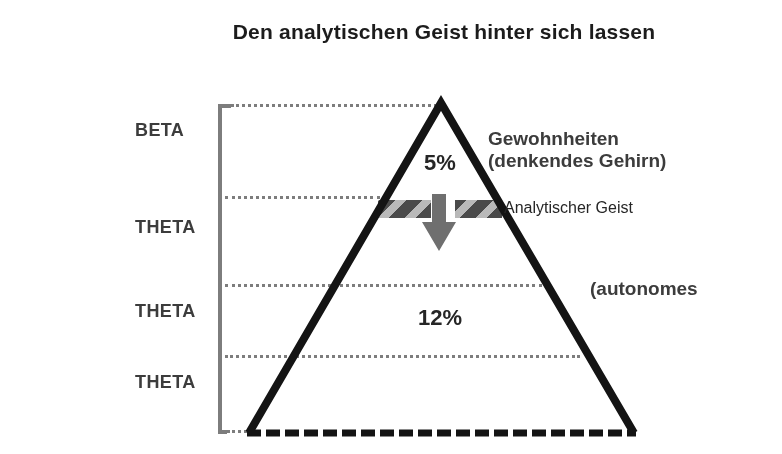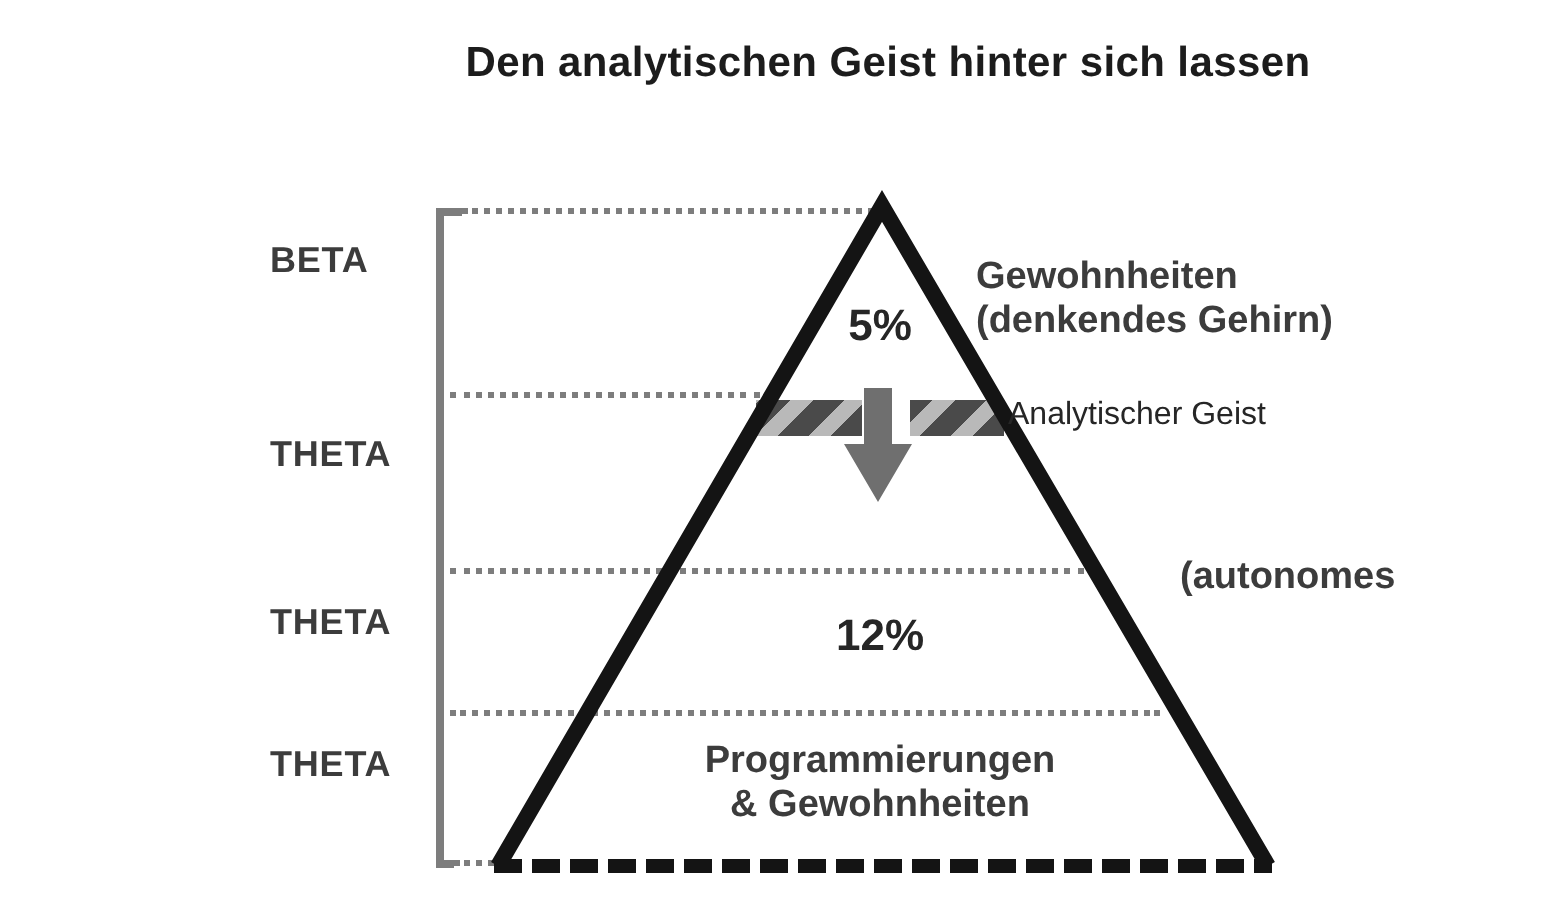--- a/index.html
+++ b/index.html
@@ -187,24 +187,20 @@
 
   <svg class="overlay-svg" width="782" height="454" viewBox="0 0 782 454">
     <polyline class="tri-edge" points="225,433 417,103 610,433"></polyline>
     <line class="tri-base" x1="223" y1="433" x2="612" y2="433"></line>
     <polygon class="arrow-shape" points="408,194 422,194 422,222 432,222 415,251 398,222 408,222"></polygon>
   </svg>
 
   <div class="pct pct-top">5%</div>
   <div class="pct pct-bottom">12%</div>
 
-  <div class="base-caption">
-    <div>Programmierungen</div>
-    <div>&amp; Gewohnheiten</div>
-  </div>
 
   <div class="annot annot-conscious">
     <div>Gewohnheiten</div>
     <div>(denkendes Gehirn)</div>
   </div>
 
   <div class="annot annot-analytical">Analytischer Geist</div>
 
   <div class="annot annot-subconscious">
     <div>(autonomes</div>

